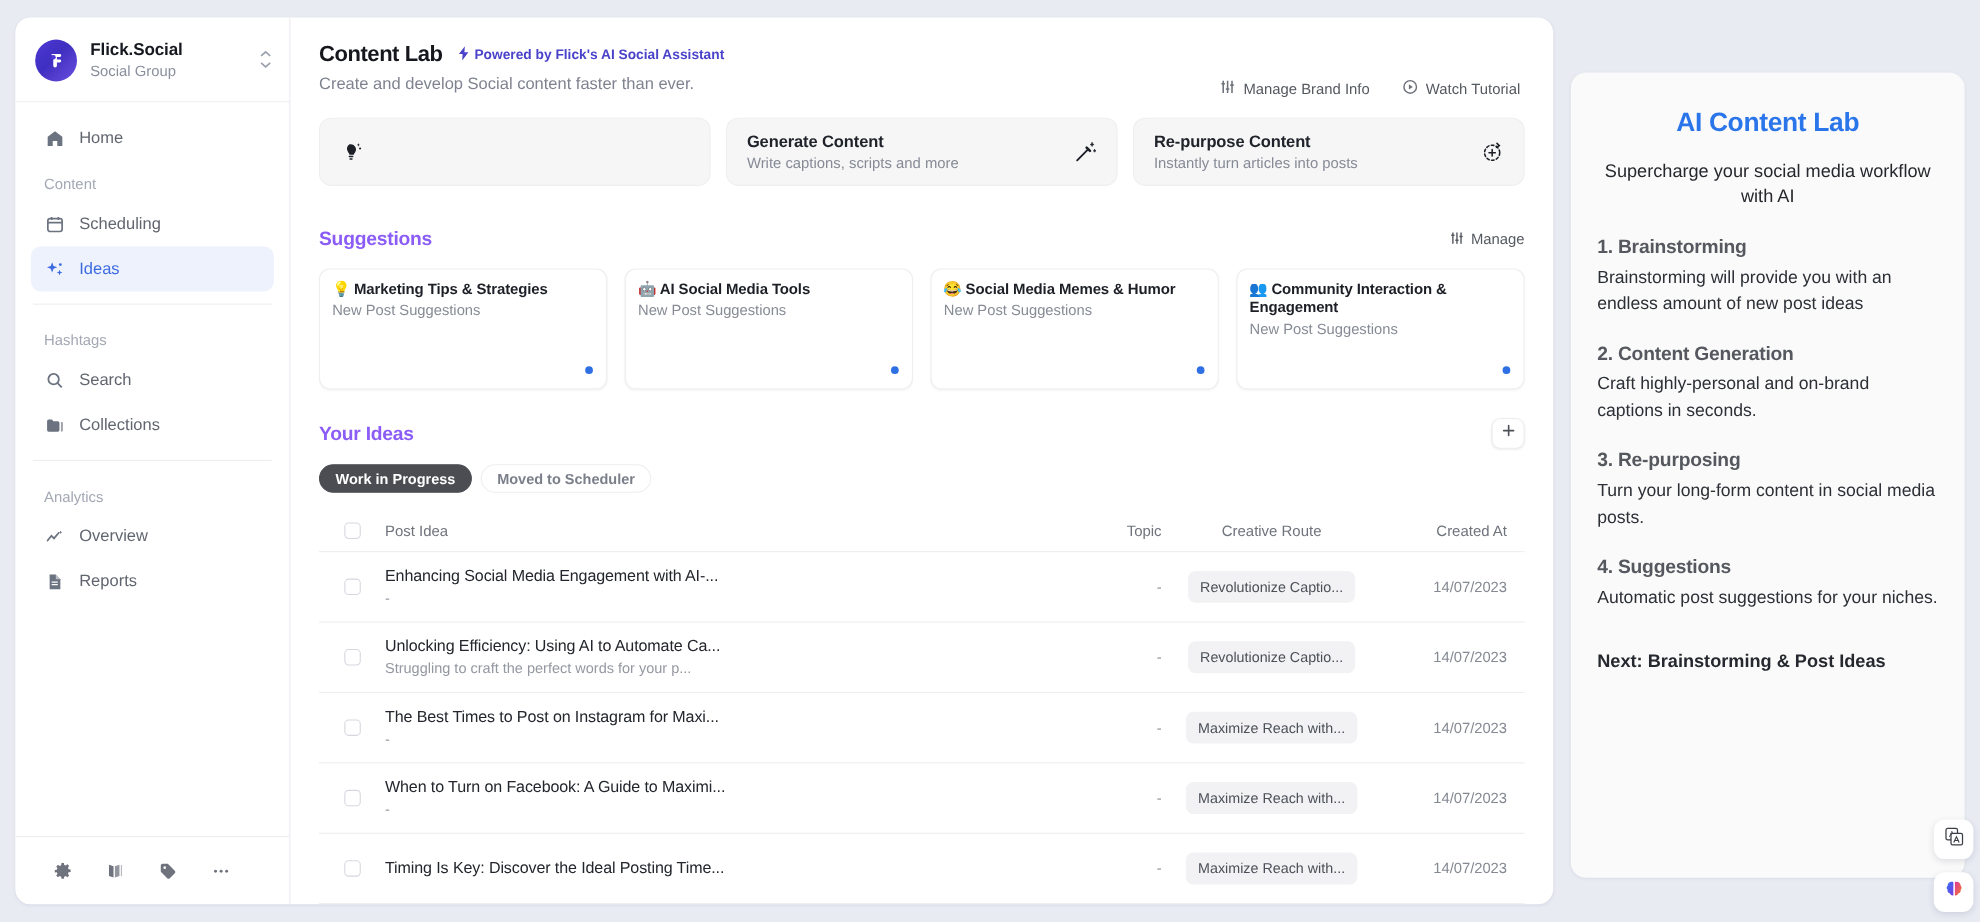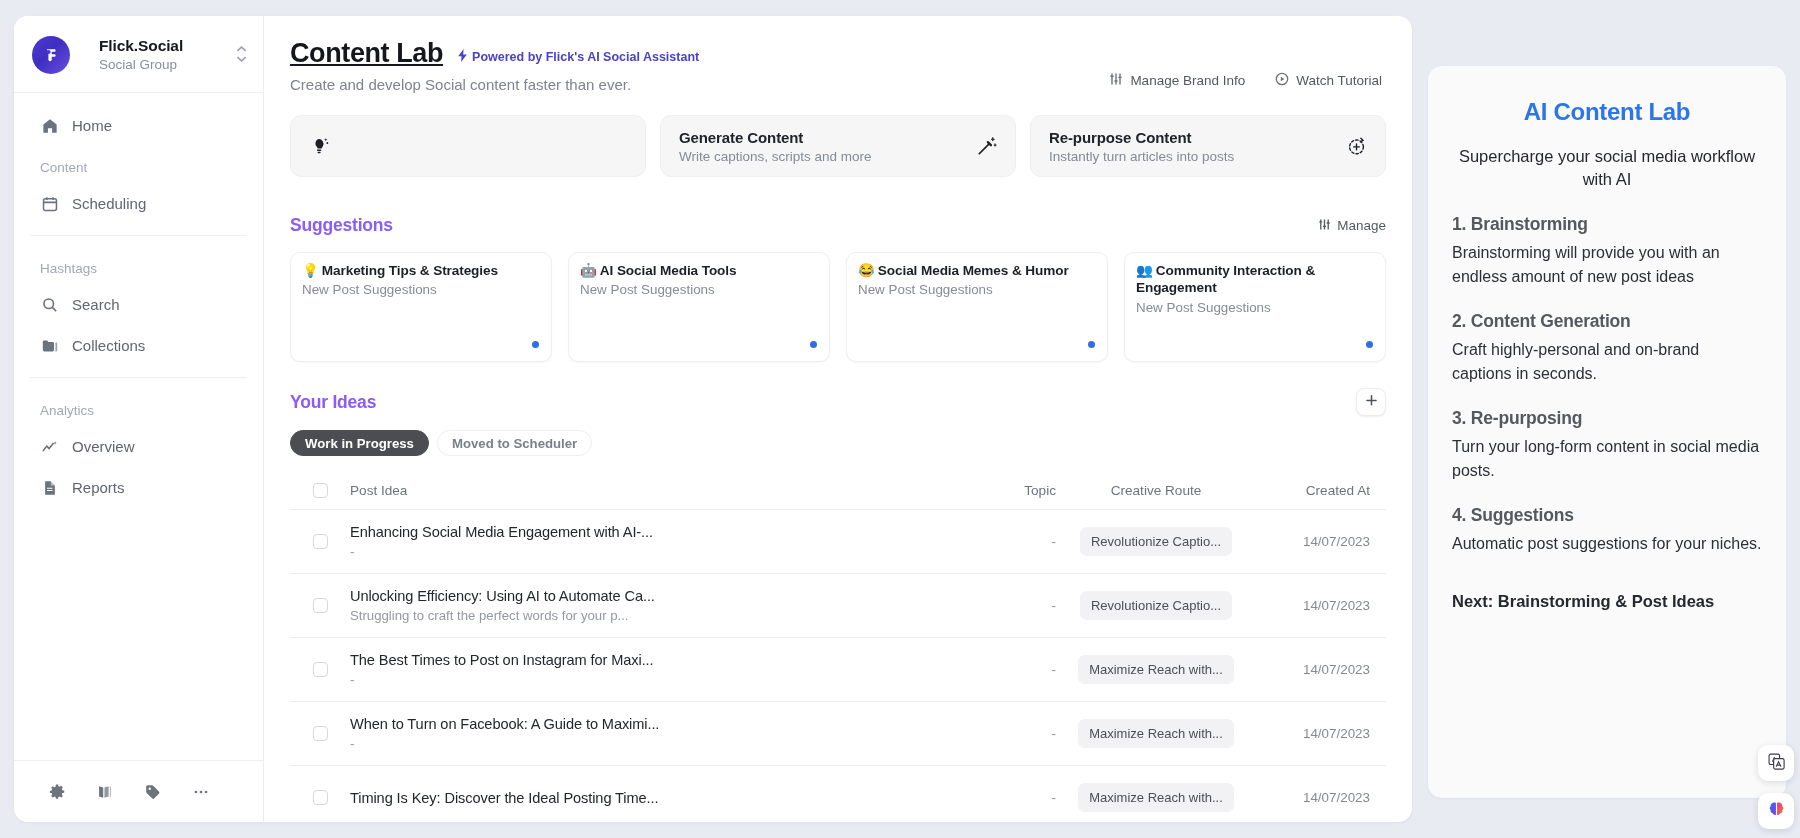--- a/index.html
+++ b/index.html
@@ -24,21 +24,21 @@
 
   
   .sidebar {
     width: 250px; height: 100%;
     background: #fff;
     border-right: 1px solid #ececf1;
     display: flex; flex-direction: column;
     flex: 0 0 250px;
   }
   .brand {
-    display: flex; align-items: center; gap: 29px;
+    display: flex; align-items: center; gap: 12px;
     padding: 20px 16px 18px 18px;
     border-bottom: 1px solid #efeff3;
     position: relative;
   }
   .brand-logo {
     width: 38px; height: 38px; border-radius: 50%;
     background: linear-gradient(135deg,#4e39d6 0%,#3f2fc0 45%,#6b4fe0 100%);
     display: flex; align-items: center; justify-content: center;
     flex: 0 0 38px;
   }
@@ -78,21 +78,21 @@
     padding: 0 34px;
     color: #6f737d;
   }
   .sidebar-footer .fic { cursor: pointer; display:flex; }
   .sidebar-footer svg { width: 18px; height: 18px; }
 
   
   .main { flex: 1 1 auto; min-width: 0; display: flex; flex-direction: column; }
   .main-head { padding: 22px 26px 0 26px; }
   .title-row { display: flex; align-items: baseline; gap: 14px; }
-  .page-title { font-size: 27px; font-weight: 700; color: #15171d; letter-spacing: -.4px; text-decoration: underline; }
+  .page-title { font-size: 20px; font-weight: 700; color: #15171d; letter-spacing: -.4px; }
   .powered {
     display: flex; align-items: center; gap: 4px;
     color: #4a43c9; font-size: 12.5px; font-weight: 700;
   }
   .powered svg { width: 11px; height: 13px; }
   .subtitle { font-size: 15px; color: #7e838f; margin-top: 7px; }
 
   .head-actions {
     position: absolute; right: 30px; top: 56px;
     display: flex; align-items: center; gap: 30px;
@@ -282,20 +282,30 @@
         <div class="nav-group">
           <div class="nav-label">Content</div>
           <div class="nav-item">
             <span class="ic">
               <svg viewBox="0 0 20 20" fill="none" stroke="currentColor" stroke-width="1.7">
                   <rect x="2.8" y="4.2" width="14.4" height="13" rx="2.2"></rect>
                   <path d="M2.8 8.2h14.4M6.6 2.6v3M13.4 2.6v3"></path>
                 </svg>
             </span>
             <span>Scheduling</span>
+          </div>
+          <div class="nav-item active">
+            <span class="ic">
+              <svg viewBox="0 0 20 20" fill="currentColor">
+                  <path d="M7.1 2.6 8.5 6.4 12.3 7.8 8.5 9.2 7.1 13 5.7 9.2 1.9 7.8 5.7 6.4z"></path>
+                  <path d="M14.6 10.2l.8 2.1 2.1.8-2.1.8-.8 2.1-.8-2.1-2.1-.8 2.1-.8z"></path>
+                  <circle cx="15.4" cy="5" r="1.4"></circle>
+                </svg>
+            </span>
+            <span>Ideas</span>
           </div>
         </div>
 
         <div class="nav-sep"></div>
 
         <div class="nav-group">
           <div class="nav-label">Hashtags</div>
           <div class="nav-item">
             <span class="ic">
               <svg viewBox="0 0 20 20" fill="none" stroke="currentColor" stroke-width="1.8">

